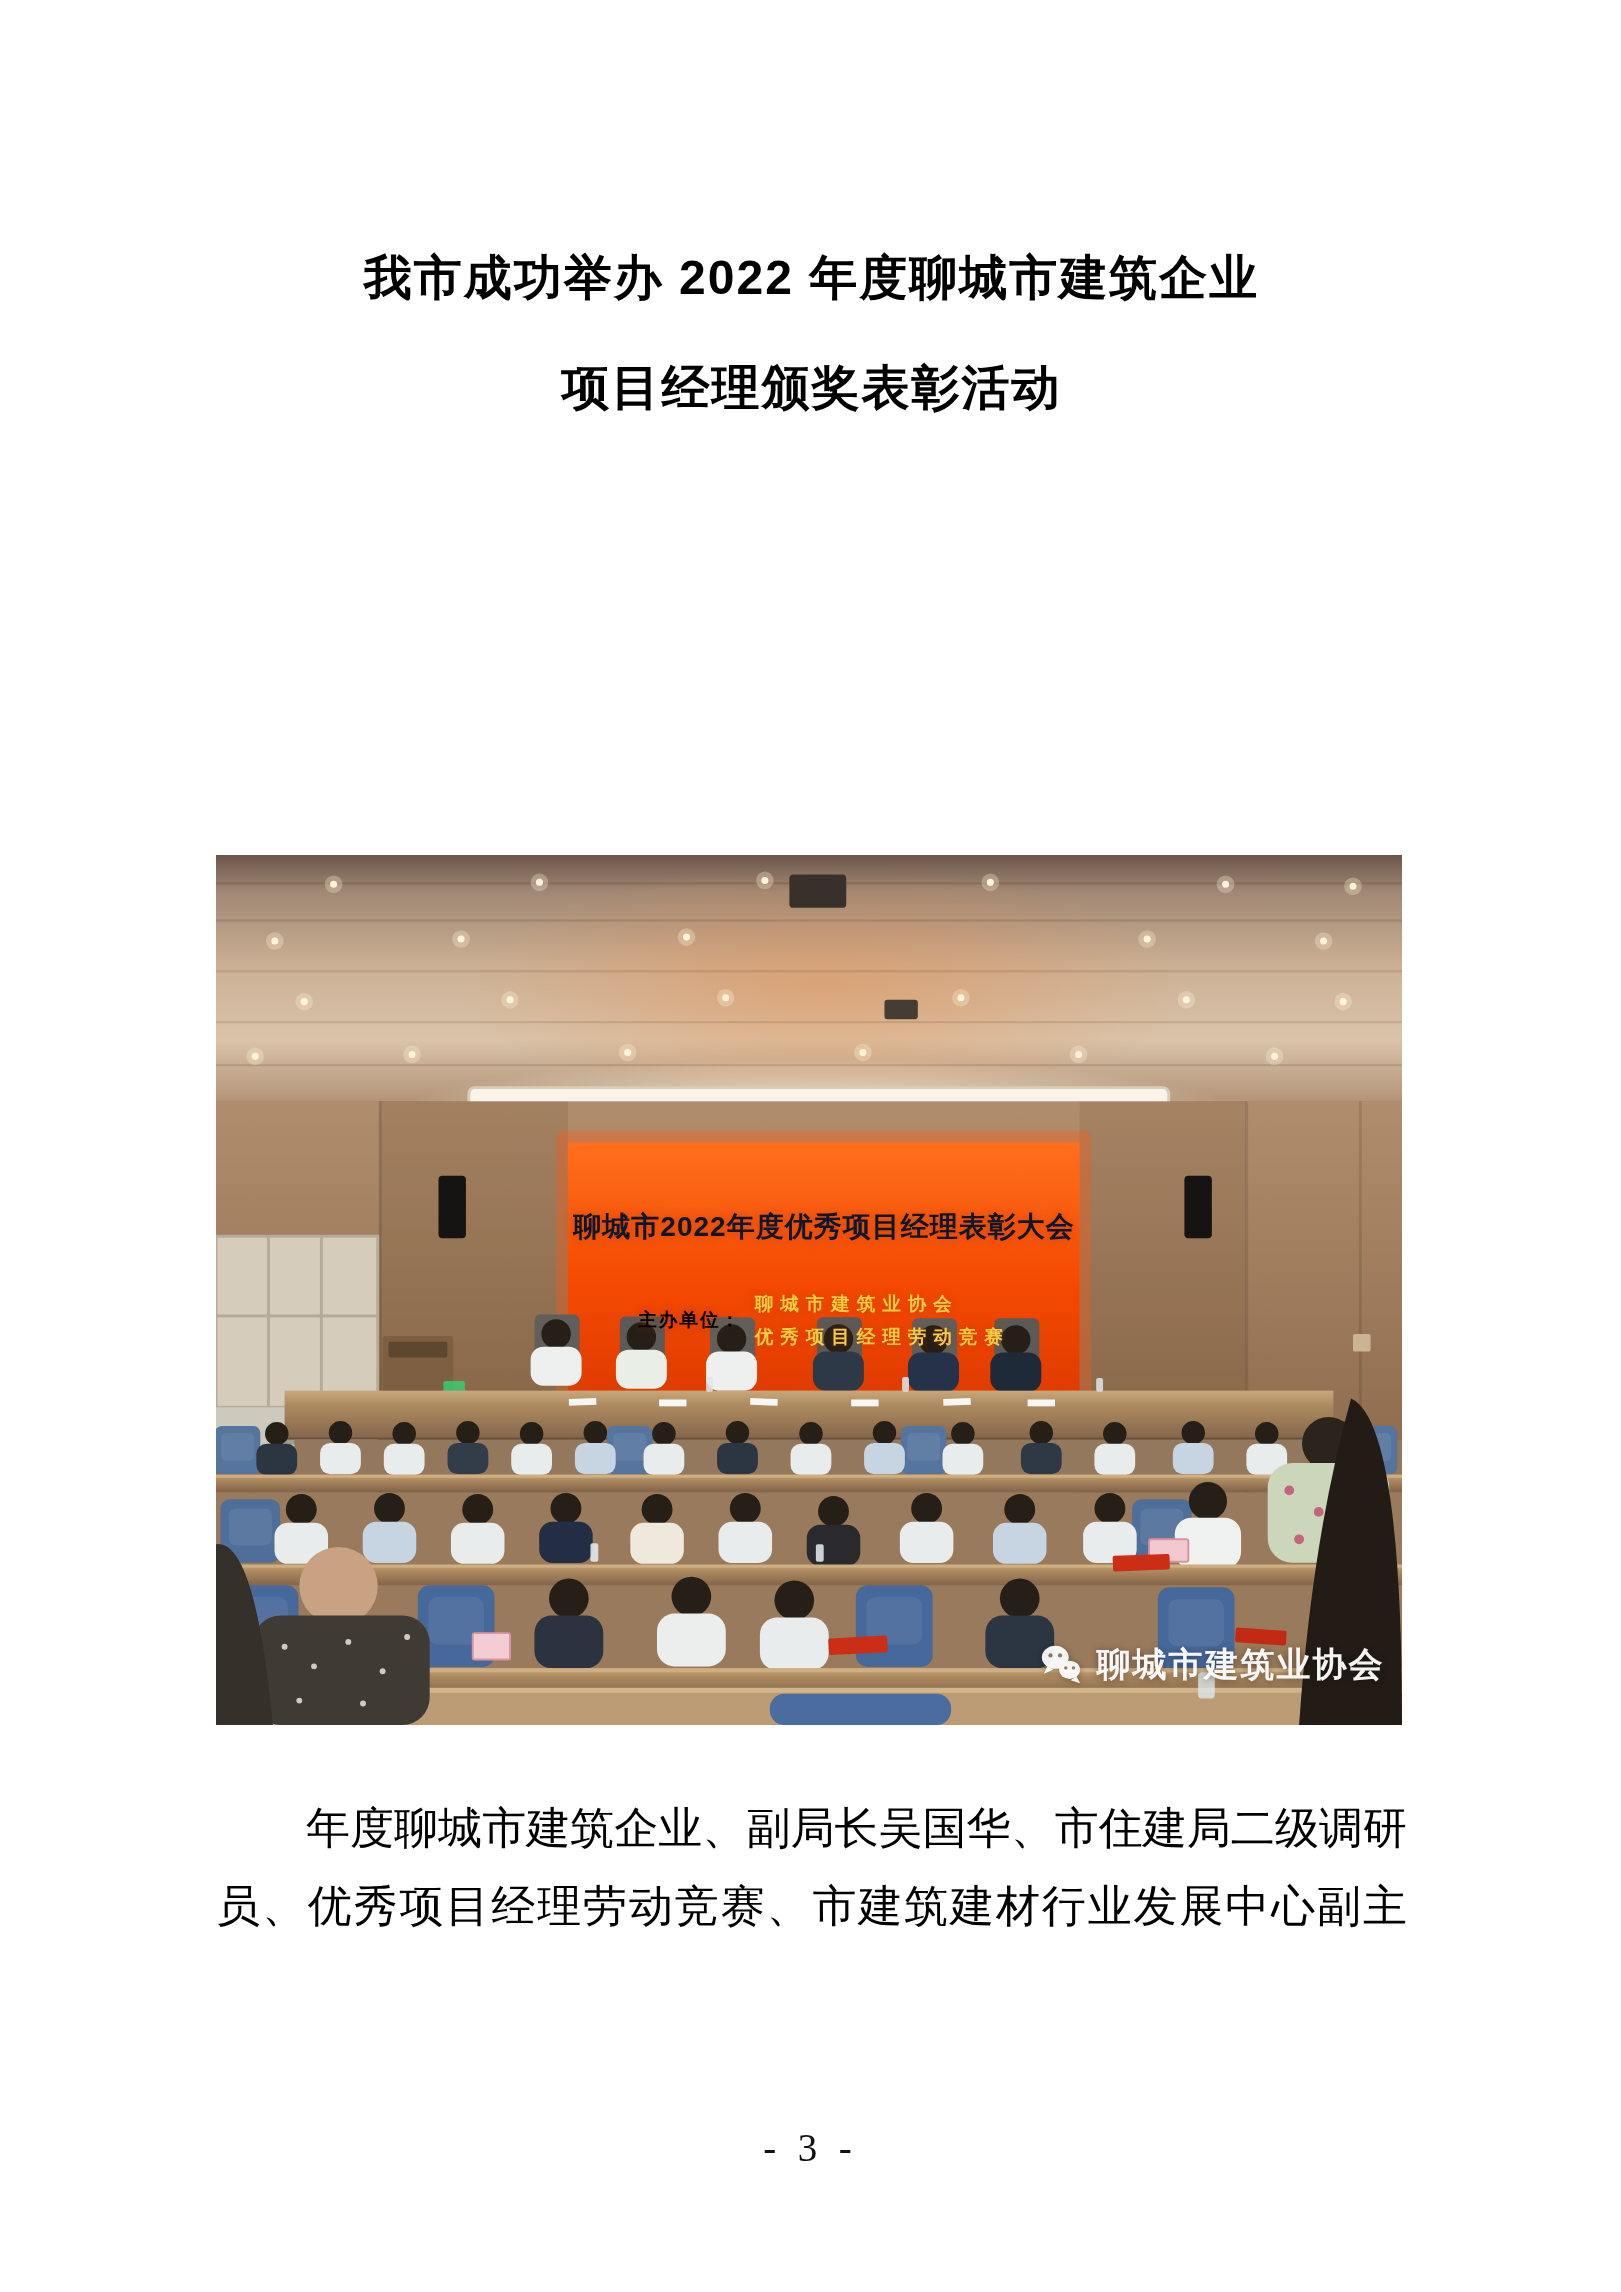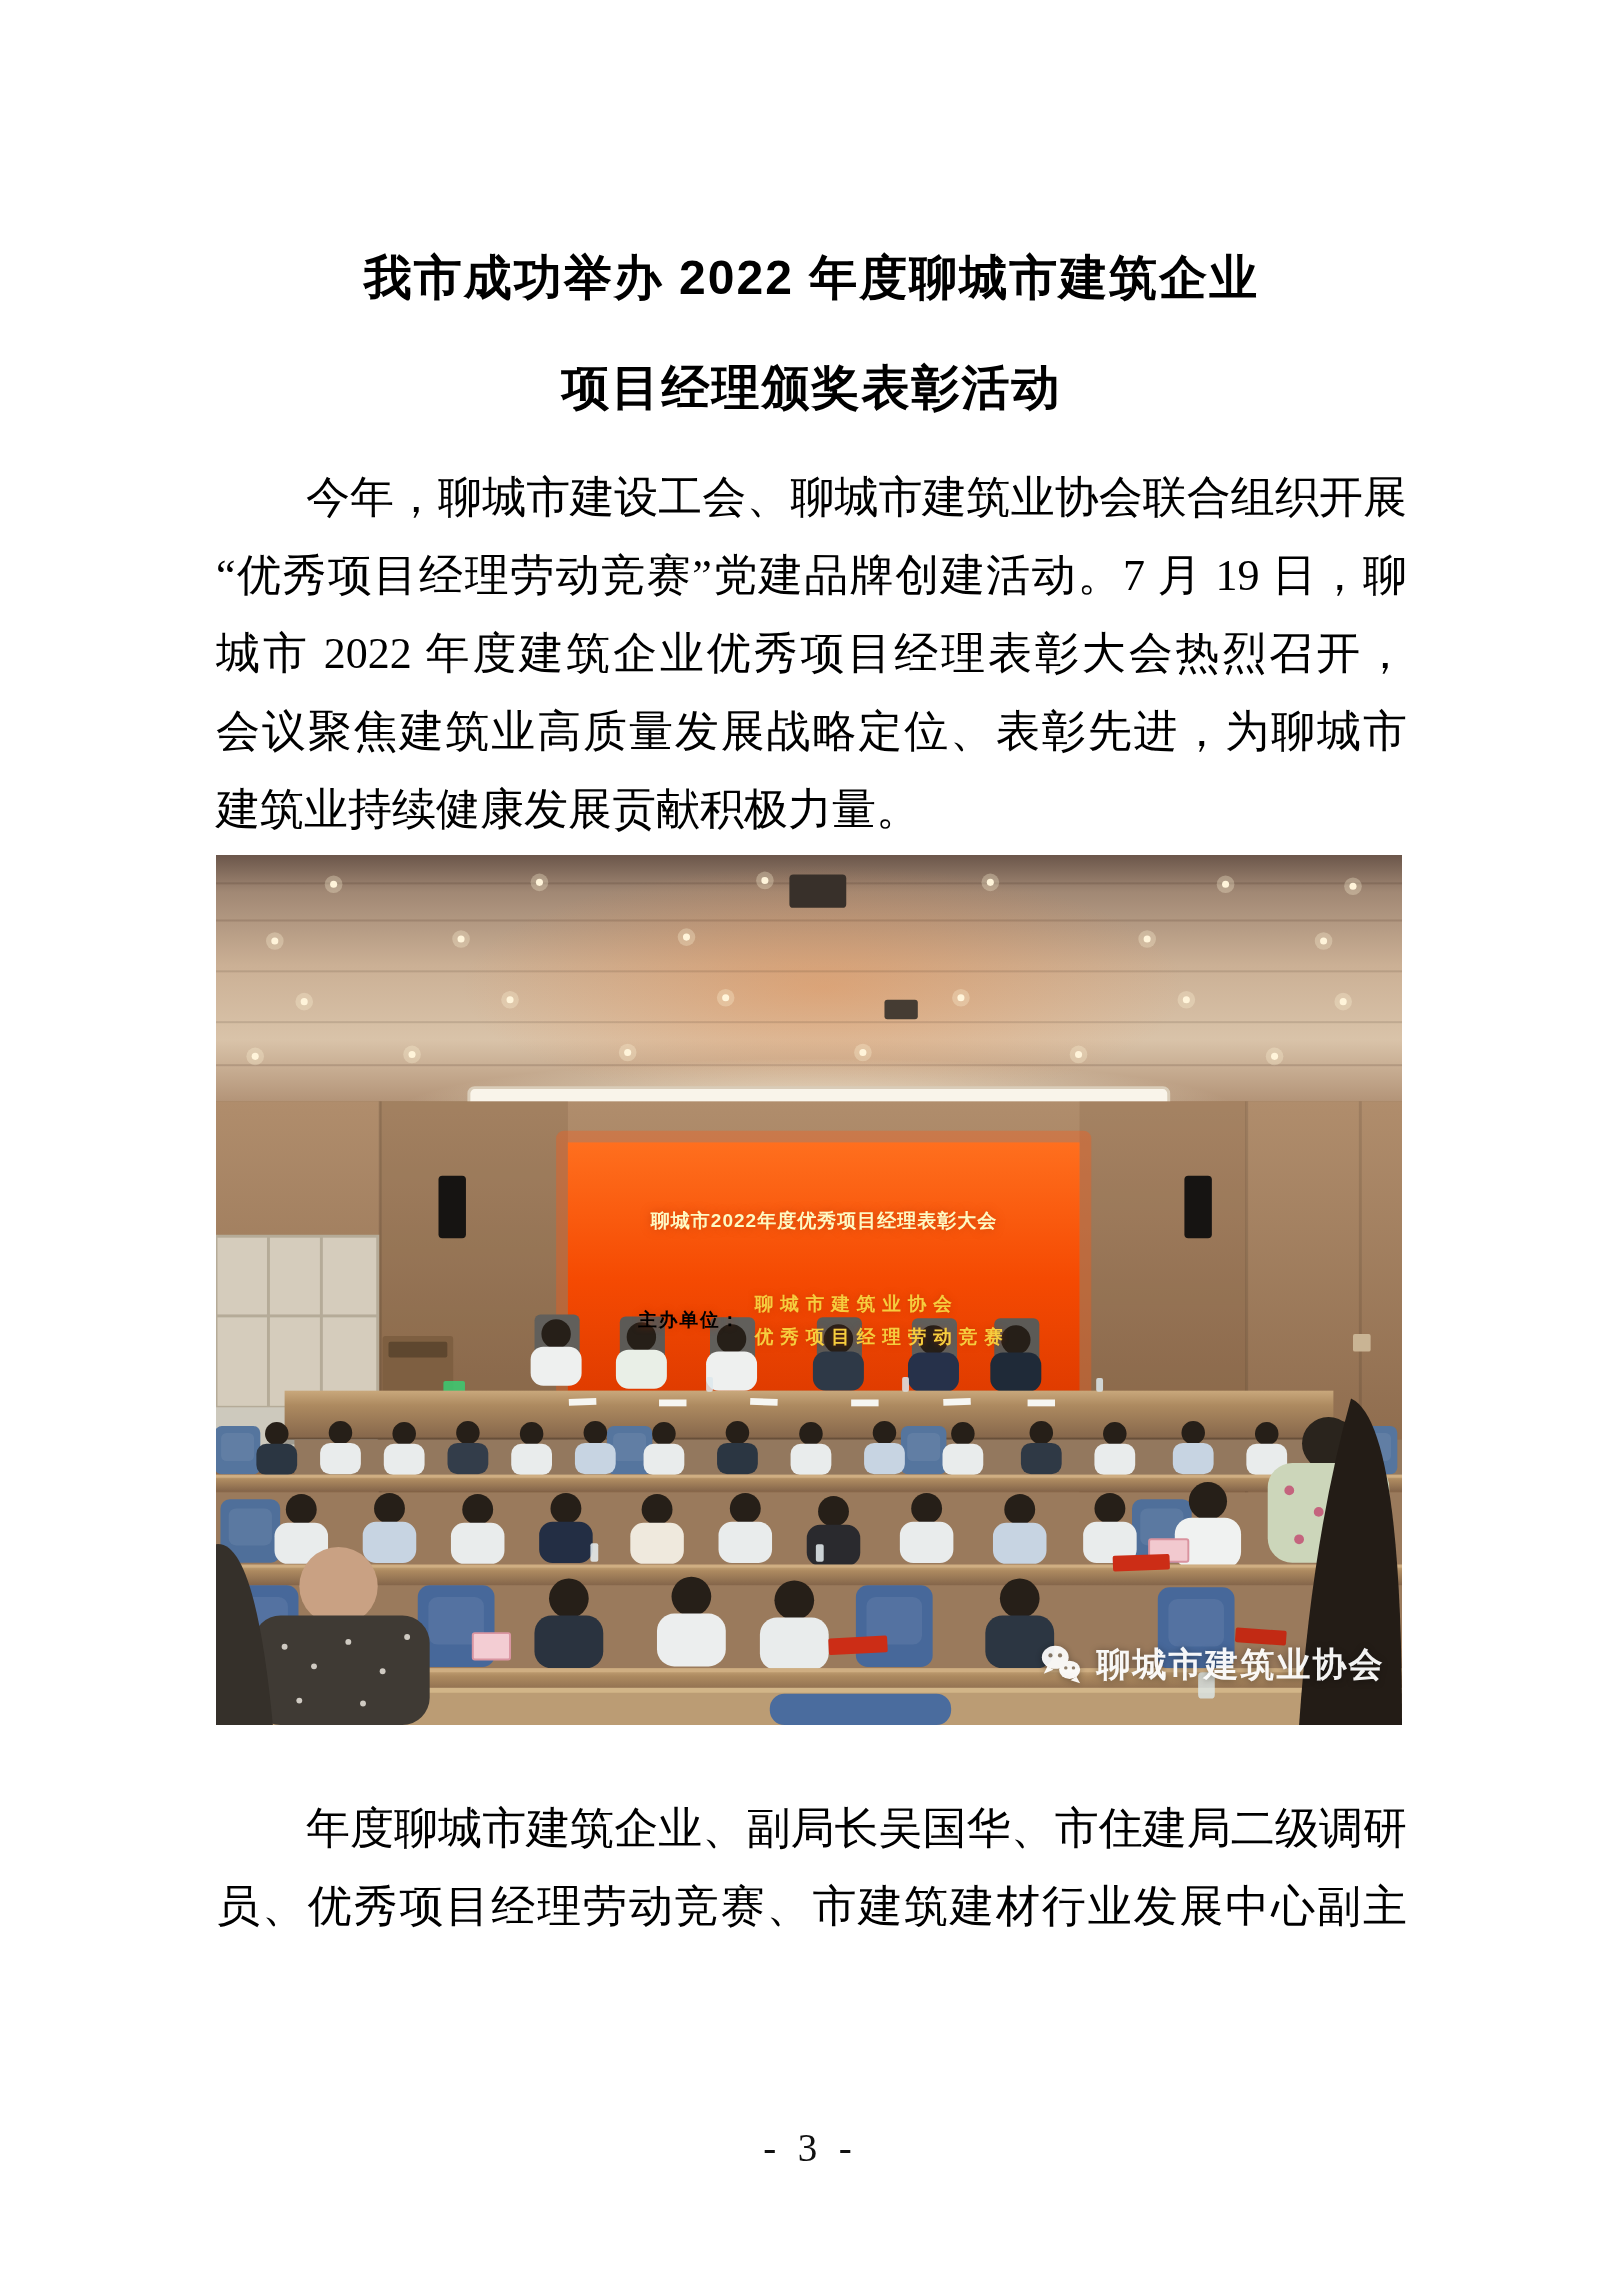--- a/index.html
+++ b/index.html
@@ -17,21 +17,21 @@
          text-align:justify;text-align-last:justify;overflow:visible;}
   .bline.indent{text-indent:90px;}
   .bline.lastline{text-align-last:left;}
   
   .photo{position:absolute;left:216px;top:855px;width:1186px;height:870px;margin:0;
          overflow:hidden;background:#9a7a5c;}
   .photo-svg{position:absolute;left:0;top:0;width:100%;height:100%;display:block;}
   .screen-text{position:absolute;left:352px;top:288px;width:512px;height:249px;
                pointer-events:none;font-family:"Liberation Sans",sans-serif;}
   .scr-title{position:absolute;top:65px;left:0;right:0;text-align:center;
-             font-size:19px;font-weight:700;color:#fef9c3;letter-spacing:1px;
+             font-size:28px;font-weight:700;color:#0f172a;letter-spacing:1px;
              text-shadow:0 0 9.8px rgba(180,50,0,.55);}
   .scr-host{position:absolute;top:147px;left:0;right:0;display:flex;
             justify-content:center;align-items:center;gap:13.7px;}
   .host-label{font-size:18.6px;font-weight:700;color:#000000;letter-spacing:2px;
               text-shadow:0 0 5.9px rgba(180,50,0,.5);}
   .host-orgs{display:flex;flex-direction:column;gap:5.9px;}
   .host-orgs span{font-size:18.6px;font-weight:700;color:#f6cd3e;letter-spacing:6.9px;
                   line-height:27.4px;text-shadow:0 0 5.9px rgba(180,50,0,.5);}
   .watermark{position:absolute;right:17.6px;bottom:37px;display:flex;align-items:center;
              gap:12.7px;pointer-events:none;}
@@ -46,27 +46,20 @@
 </head>
 <body>
 
 <div class="page">
 
   <div class="title">
     <div>我市成功举办 2022 年度聊城市建筑企业</div>
     <div>项目经理颁奖表彰活动</div>
   </div>
 
-  <div class="para p1">
-    <div class="bline indent">今年，聊城市建设工会、聊城市建筑业协会联合组织开展</div>
-    <div class="bline">“优秀项目经理劳动竞赛”党建品牌创建活动。7 月 19 日，聊</div>
-    <div class="bline">城市 2022 年度建筑企业优秀项目经理表彰大会热烈召开，</div>
-    <div class="bline">会议聚焦建筑业高质量发展战略定位、表彰先进，为聊城市</div>
-    <div class="bline lastline">建筑业持续健康发展贡献积极力量。</div>
-  </div>
 
   <figure class="photo">
     <svg class="photo-svg" viewBox="0 0 1210 890" preserveAspectRatio="none" aria-hidden="true">
       <defs>
         <linearGradient id="ceilG" x1="0" y1="0" x2="0" y2="1">
           <stop offset="0" stop-color="#6b564a"></stop>
             <stop offset=".15" stop-color="#a18874"></stop>
           <stop offset=".45" stop-color="#cbb095"></stop>
             <stop offset=".75" stop-color="#d9c3a9"></stop>
           <stop offset="1" stop-color="#b39478"></stop>

